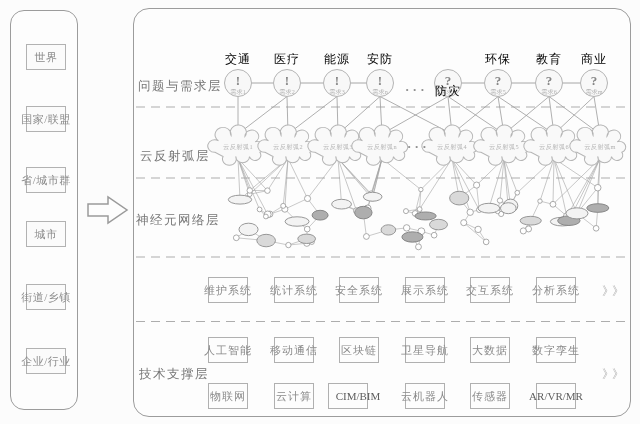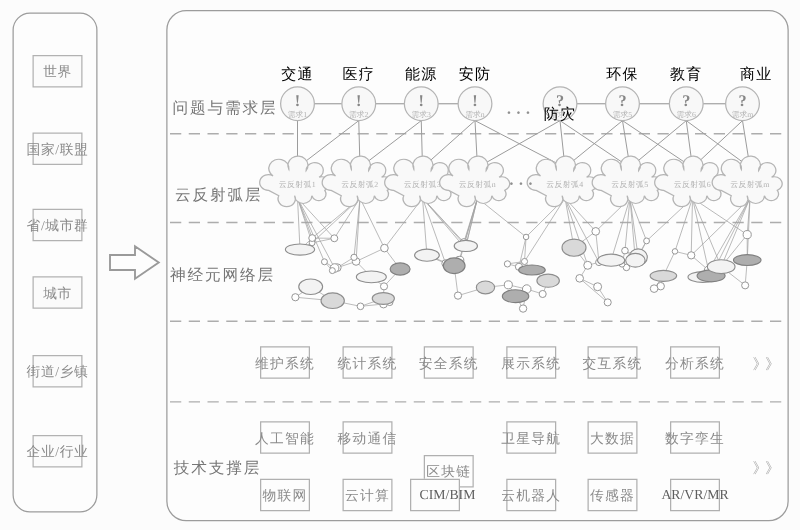--- a/index.html
+++ b/index.html
@@ -369,34 +369,34 @@
   <div class="more" style="left:602px;top:366px">》》</div>
 
   <div id="sector-labels">
       <div class="sector-label" style="left: 238px; top: 51px;">交通</div>
       <div class="sector-label" style="left: 287px; top: 51px;">医疗</div>
       <div class="sector-label" style="left: 337px; top: 51px;">能源</div>
       <div class="sector-label" style="left: 380px; top: 51px;">安防</div>
       <div class="sector-label" style="left: 448px; top: 51px; margin-top: 32px;">防灾</div>
       <div class="sector-label" style="left: 498px; top: 51px;">环保</div>
       <div class="sector-label" style="left: 549px; top: 51px;">教育</div>
-      <div class="sector-label" style="left: 594px; top: 51px; margin-left: 11px;">商业</div>
+      <div class="sector-label" style="left: 594px; top: 51px;">商业</div>
     </div>
   <div id="control-boxes">
       <div class="sys-box" style="left: 208px; top: 277px;">维护系统</div>
       <div class="sys-box" style="left: 274px; top: 277px;">统计系统</div>
       <div class="sys-box" style="left: 339px; top: 277px;">安全系统</div>
       <div class="sys-box" style="left: 405px; top: 277px;">展示系统</div>
       <div class="sys-box" style="left: 470px; top: 277px;">交互系统</div>
       <div class="sys-box" style="left: 536px; top: 277px;">分析系统</div>
     </div>
   <div id="tech-boxes">
       <div class="sys-box" style="left: 208px; top: 337px; text-align: center;">人工智能</div>
       <div class="sys-box" style="left: 274px; top: 337px;">移动通信</div>
-      <div class="sys-box" style="left: 339px; top: 337px; margin-top: 27px;">区块链</div>
+      <div class="sys-box" style="left: 339px; top: 337px;">区块链</div>
       <div class="sys-box" style="left: 405px; top: 337px;">卫星导航</div>
       <div class="sys-box" style="left: 470px; top: 337px;">大数据</div>
       <div class="sys-box" style="left: 536px; top: 337px;">数字孪生</div>
       <div class="sys-box" style="left: 208px; top: 383px;">物联网</div>
       <div class="sys-box" style="left: 274px; top: 383px;">云计算</div>
       <div class="sys-box dark" style="left: 328px; top: 383px; padding-left: 20px;">CIM/BIM</div>
       <div class="sys-box" style="left: 405px; top: 383px;">云机器人</div>
       <div class="sys-box" style="left: 470px; top: 383px;">传感器</div>
       <div class="sys-box dark" style="left: 536px; top: 383px;">AR/VR/MR</div>
     </div>

